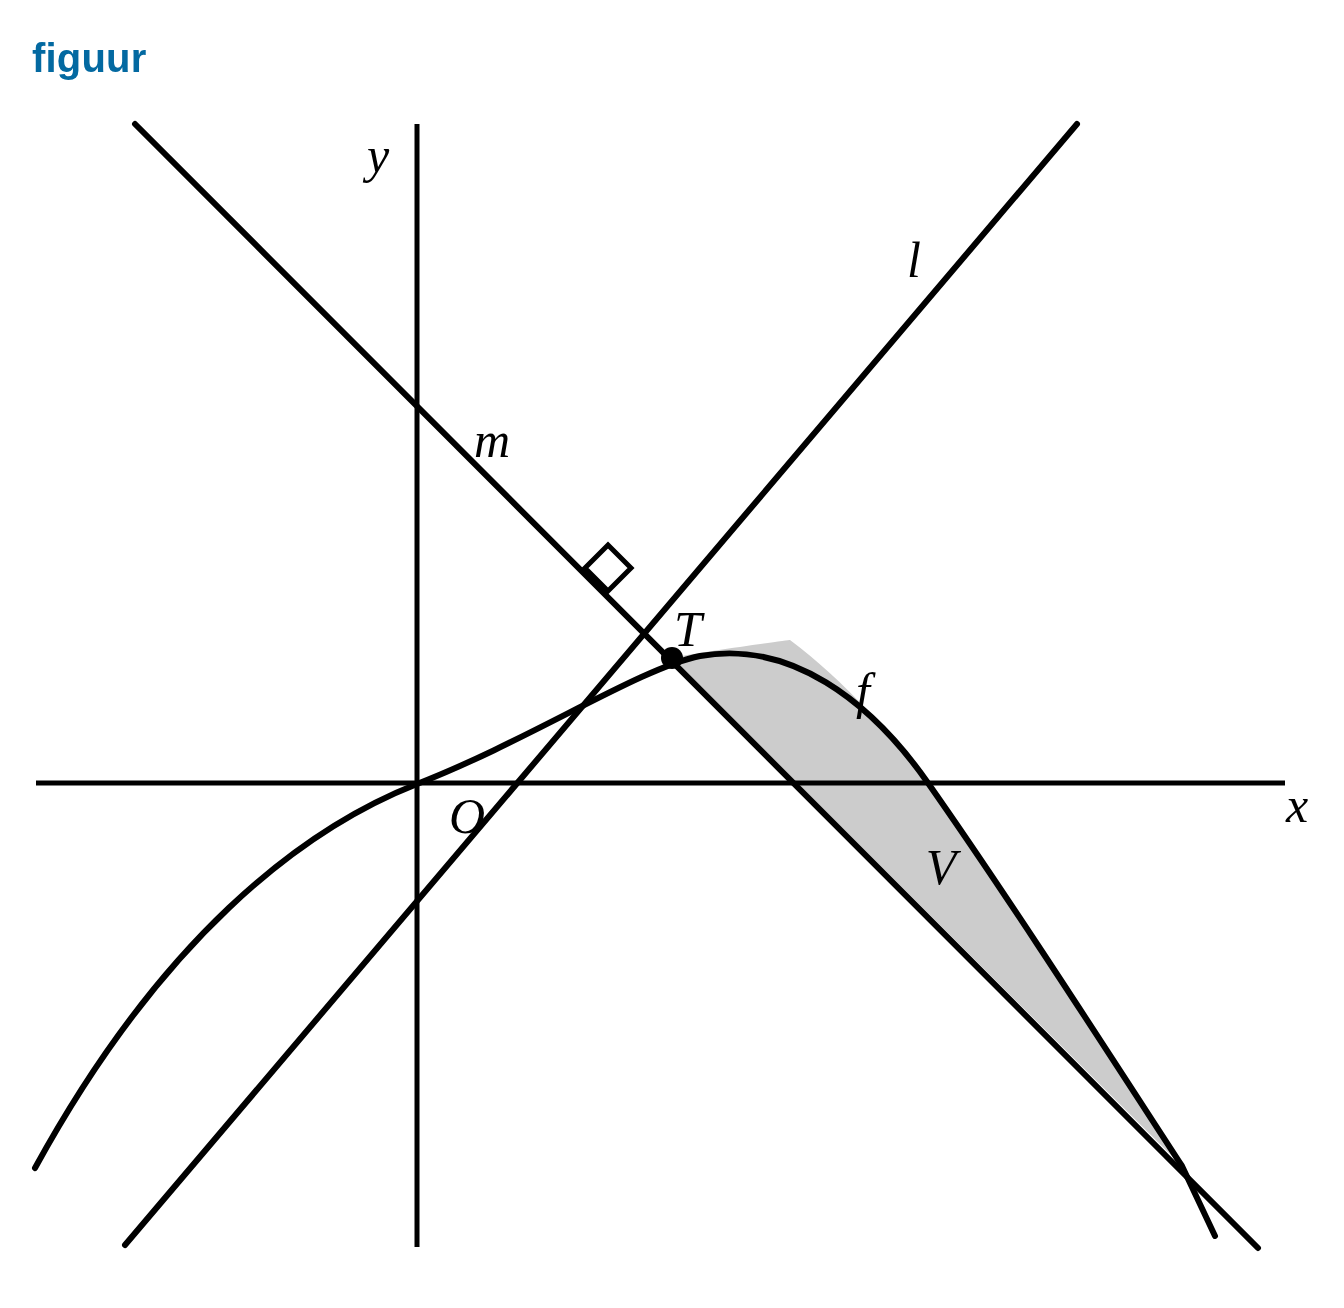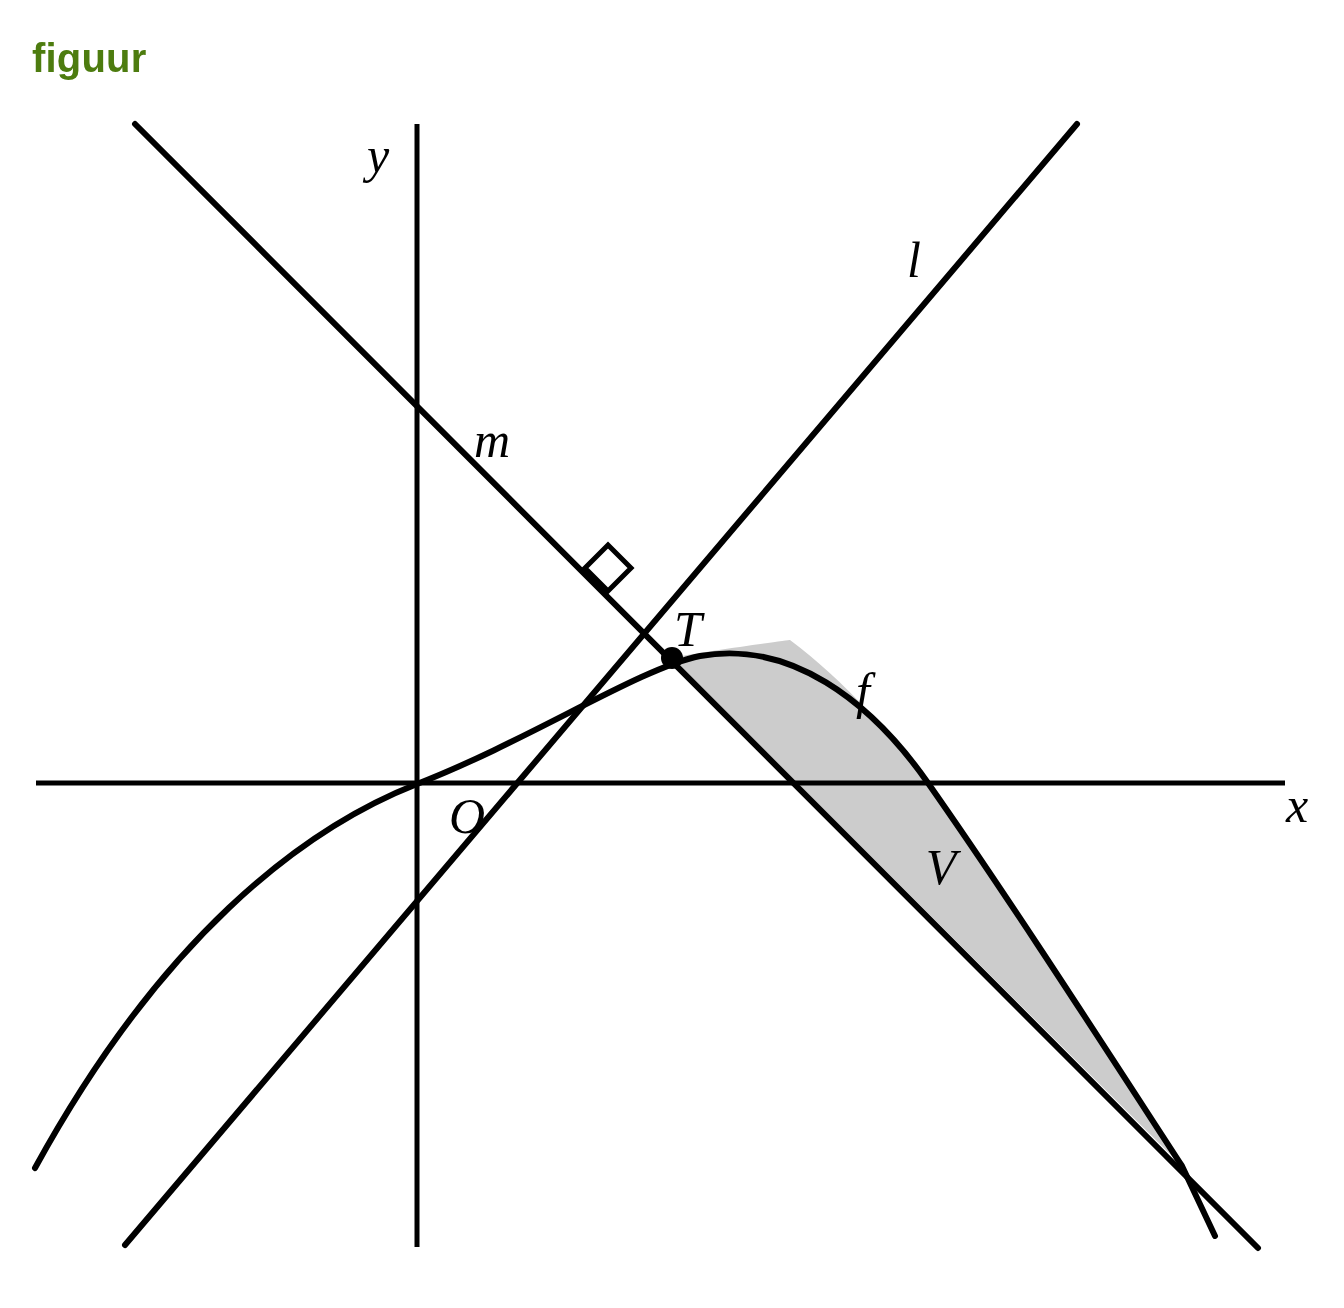--- a/index.html
+++ b/index.html
@@ -19,21 +19,21 @@
     overflow: hidden;
   }
   #figure-title {
     position: absolute;
     left: 32px;
     top: 38px;
     font-family: "Liberation Sans", sans-serif;
     font-weight: bold;
     font-size: 40px;
     line-height: 1;
-    color: #4d7c0f;
+    color: #0369a1;
     letter-spacing: 0.2px;
     white-space: nowrap;
   }
   #figure-svg {
     position: absolute;
     left: 0;
     top: 0;
     width: 1344px;
     height: 1308px;
     display: block;

